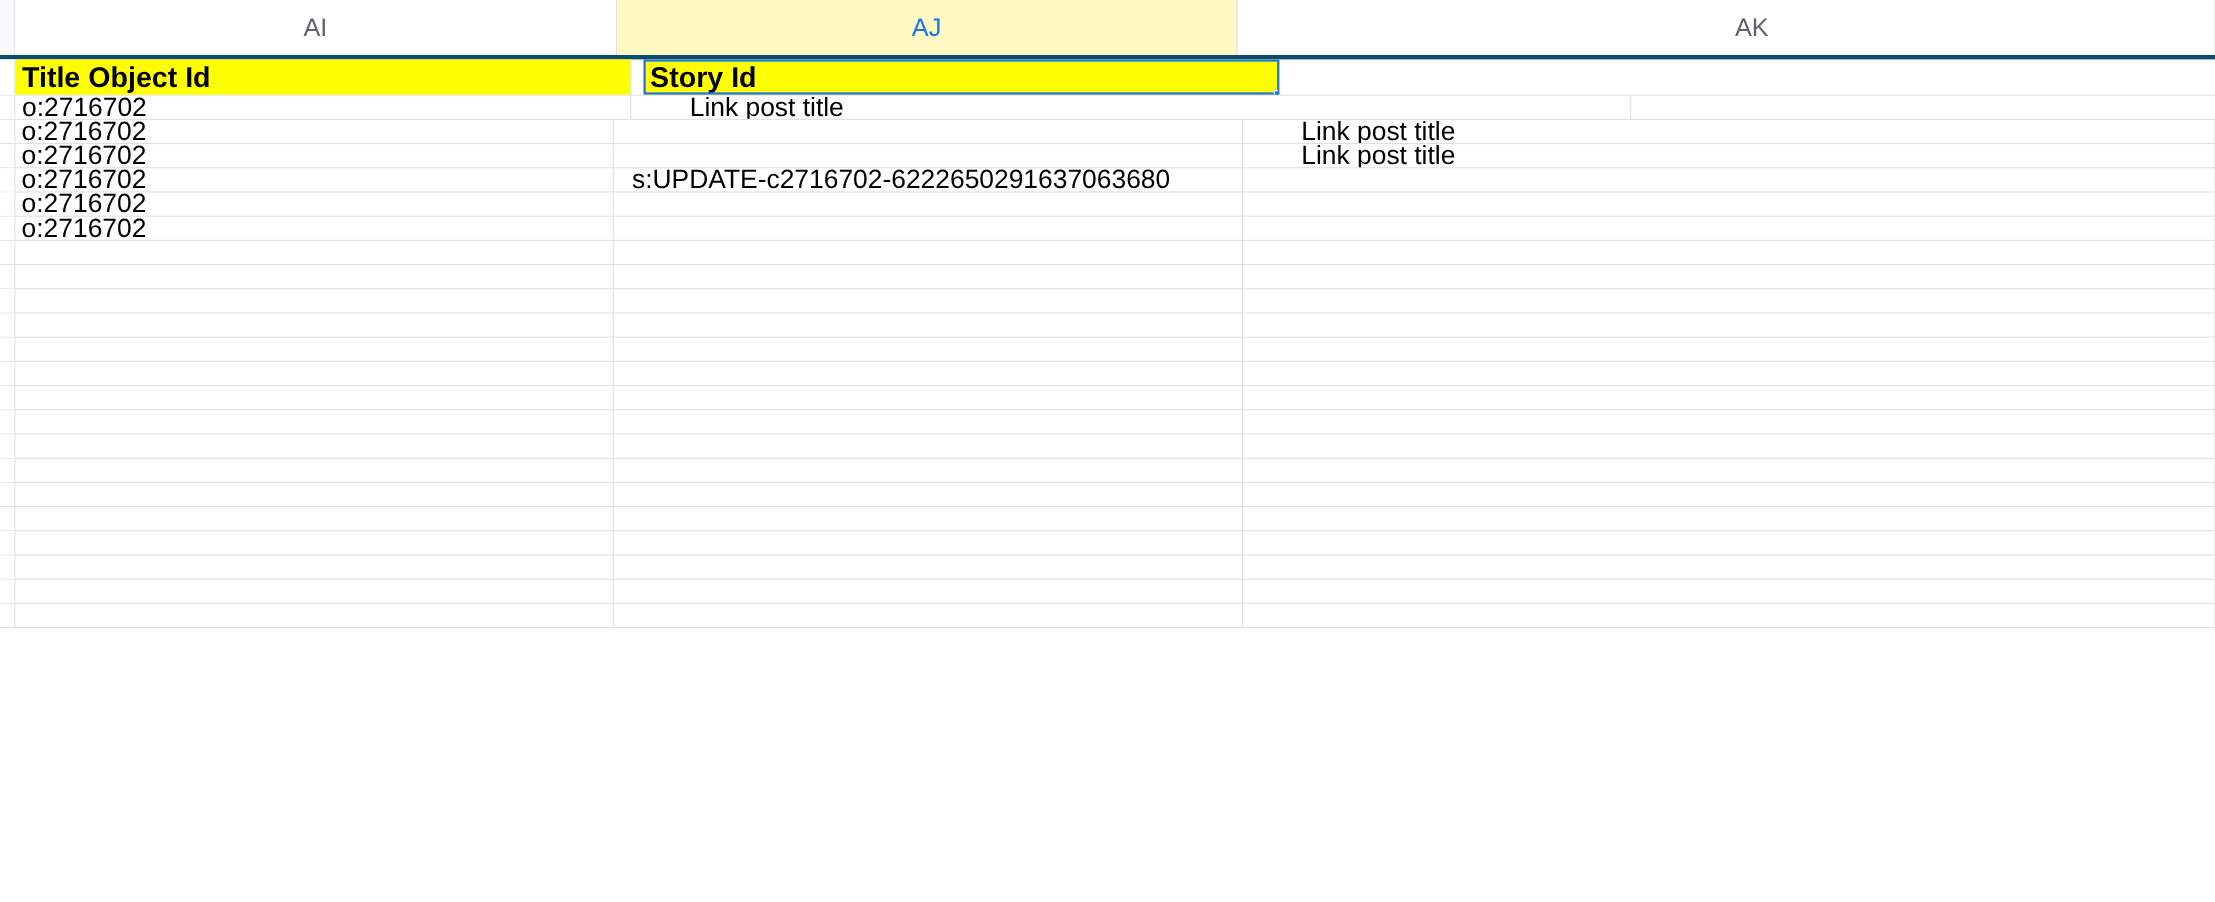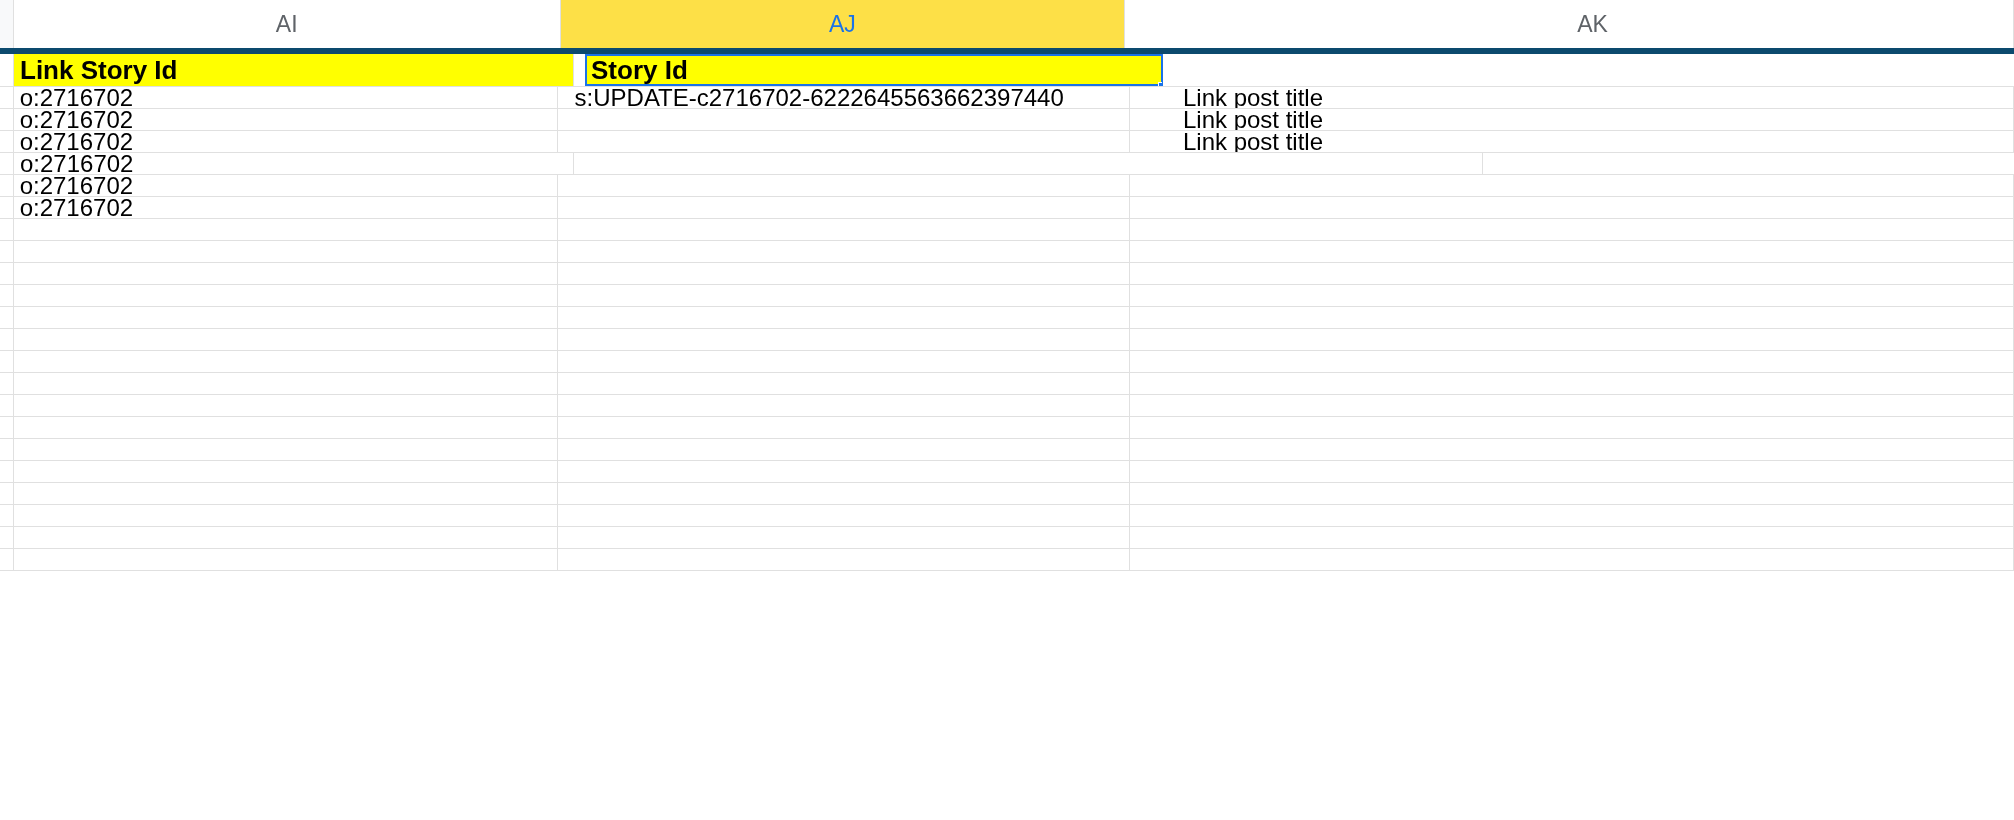--- a/index.html
+++ b/index.html
@@ -14,40 +14,40 @@
     }
     .spreadsheet {
       display: flex;
       flex-direction: column;
       width: 2014px;
       height: 820px;
     }
     .col-headers {
       display: flex;
       height: 54px;
-      border-bottom: 6px solid #0c4a6e;
+      border-bottom: 4px solid #0c4a6e;
       text-align: center;
     }
     .row-header-corner {
       width: 14px;
       background: #f8f9fa;
       border-right: 1px solid #e0e0e0;
     }
     .col-header {
       display: flex;
       align-items: center;
       justify-content: center;
       font-size: 23px;
       color: #5f6368;
       background: #fff;
       border-right: 1px solid #e0e0e0;
       position: relative;
     }
     .col-header.selected {
-      background: #fde047;
+      background: #fef9c3;
       color: #1a73e8;
     }
     .col-ai { width: 560px; }
     .col-aj { width: 578px; }
     .col-ak { width: 862px; margin-left: 47px; }
     .grid {
       display: flex;
       flex-direction: column;
       flex: 1;
     }
@@ -105,47 +105,47 @@
 <div class="spreadsheet">
   <div class="col-headers">
     <div class="row-header-corner"></div>
     <div class="col-header col-ai">AI</div>
     <div class="col-header col-aj selected">AJ</div>
     <div class="col-header col-ak">AK</div>
   </div>
   <div class="grid">
     <div class="row header-row">
       <div class="row-header"></div>
-      <div class="cell header-cell col-ai">Link Story Id</div>
+      <div class="cell header-cell col-ai">Title Object Id</div>
       <div class="cell header-cell col-aj selected">
         <span>Story Id</span>
         <div class="selection-handle"></div>
       </div>
     </div>
     <div class="row">
       <div class="row-header"></div>
       <div class="cell col-ai">o:2716702</div>
-      <div class="cell col-aj">s:UPDATE-c2716702-6222645563662397440</div>
       <div class="cell col-ak">Link post title</div>
     </div>
     <div class="row">
       <div class="row-header"></div>
       <div class="cell col-ai">o:2716702</div>
       <div class="cell col-aj"></div>
       <div class="cell col-ak">Link post title</div>
     </div>
     <div class="row">
       <div class="row-header"></div>
       <div class="cell col-ai">o:2716702</div>
       <div class="cell col-aj"></div>
       <div class="cell col-ak">Link post title</div>
     </div>
     <div class="row">
       <div class="row-header"></div>
       <div class="cell col-ai">o:2716702</div>
+      <div class="cell col-aj">s:UPDATE-c2716702-6222650291637063680</div>
       <div class="cell col-ak"></div>
     </div>
     <div class="row">
       <div class="row-header"></div>
       <div class="cell col-ai">o:2716702</div>
       <div class="cell col-aj"></div>
       <div class="cell col-ak"></div>
     </div>
     <div class="row">
       <div class="row-header"></div>

